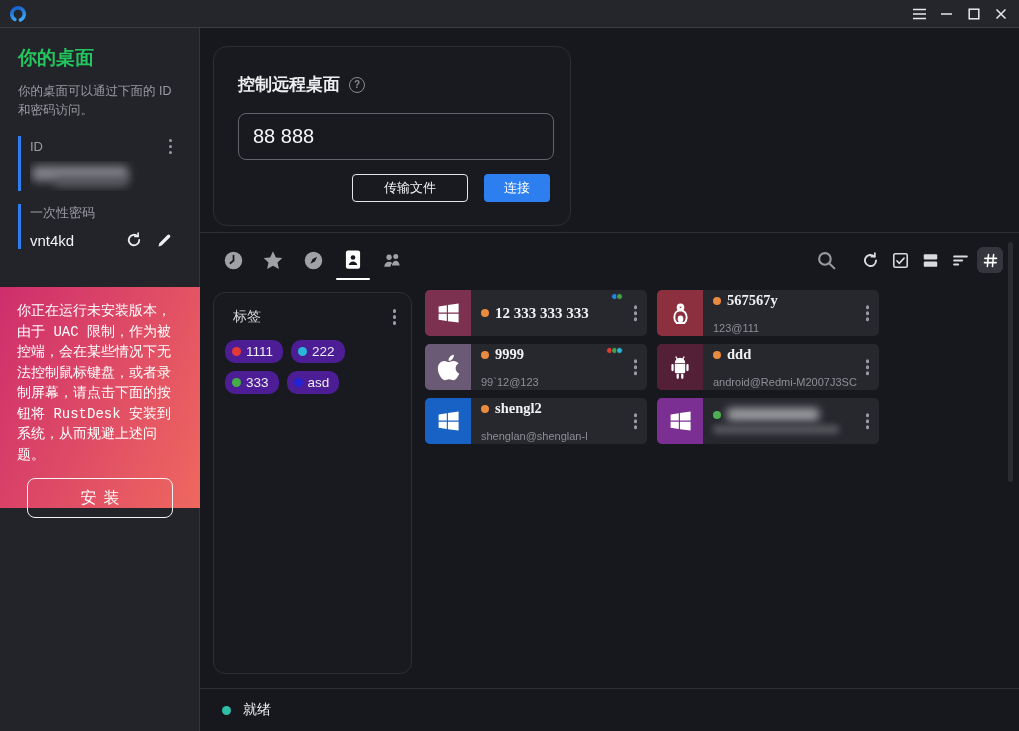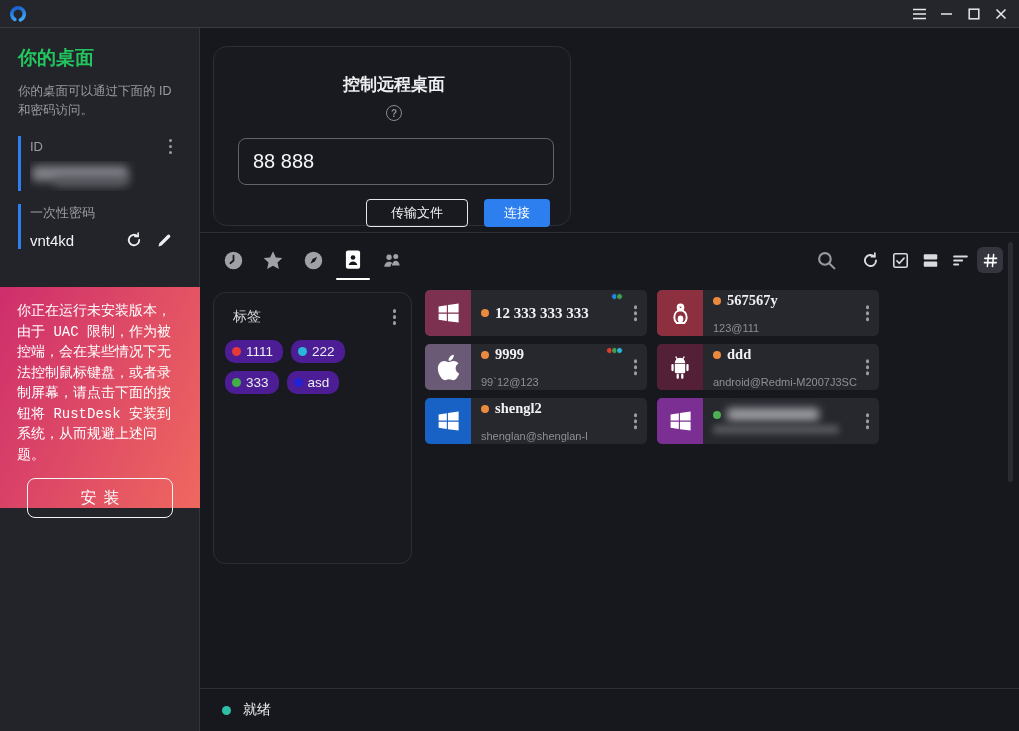--- a/index.html
+++ b/index.html
@@ -34,48 +34,48 @@
   .notice { position:absolute; left:0; top:259px; width:200px; height:221px;
     background:linear-gradient(115deg,#ce2e6c 0%,#ef685f 100%); padding:14px 17px 0 17px; }
   .notice-text { font-size:14px; line-height:20.5px; color:#ffffff;font-family:Liberation Mono, monospace; }
   .install-btn { margin:13px auto 0 auto; width:146px; height:40px; border:1px solid #f3f4f6;
     border-radius:8px; background:transparent; color:#fff; font-size:16px;
     letter-spacing:7px; padding-left:7px; display:flex; align-items:center; justify-content:center; cursor:pointer; }
   
   .main { position:absolute; top:28px; left:200px; width:819px; height:703px; }
   .connect-card { position:absolute; left:13px; top:18px; width:358px; height:180px;
     background:#191a1f; border:1px solid #2c2e34; border-radius:14px; padding:26px 20px 0 24px; }
-  .cc-title-row { display:flex; align-items:center; gap:9px;flex-direction:column; }
+  .cc-title-row { display:flex; align-items:center; gap:9px; }
   .cc-title { font-size:17px; font-weight:700; color:#eceef0; }
   .help-circ { width:16px; height:16px; border:1.5px solid #8a8b91; border-radius:50%;
     color:#8a8b91; font-size:10px; font-weight:700; display:flex; align-items:center; justify-content:center; }
   .cc-input { margin-top:17px; width:316px; height:47px; background:transparent;
     border:1px solid #63646b; border-radius:8px; color:#f5f6f8; font-size:20px;
     padding:0 14px; font-family:"Liberation Sans","DejaVu Sans",sans-serif; outline:none; }
   .cc-btn-row { margin-top:14px; display:flex; justify-content:flex-end; gap:16px; }
-  .btn-outline { height:28px; padding:0 24px; border:1px solid #e6e7ea; border-radius:4px;
+  .btn-outline { height:28px; padding:0 31px; border:1px solid #e6e7ea; border-radius:4px;
     background:transparent; color:#f2f3f5; font-size:13px; cursor:pointer; }
   .btn-blue { height:28px; padding:0 20px; border:none; border-radius:4px;
     background:#2d7ff0; color:#fff; font-size:13px; cursor:pointer; }
   .main-divider { position:absolute; left:0; right:0; top:204px; height:1px; background:#2e2f35; }
   
   .tabbar { position:absolute; left:0; right:0; top:206px; height:52px;
     display:flex; align-items:center; padding:0 16px 0 22px; }
   .tab { position:relative; width:22px; height:22px; margin-right:18px; color:#9fa1a7;
     display:flex; align-items:center; justify-content:center; cursor:pointer; }
   .tab.active { color:#ffffff; }
   .tab.active::after { content:""; position:absolute; left:-6px; right:-6px; bottom:-9px;
     height:2.5px; border-radius:2px; background:#fff; }
   .toolbar { margin-left:auto; display:flex; align-items:center; }
   .tool { width:26px; height:26px; margin-left:4px; color:#d9dade; border-radius:6px;
     display:flex; align-items:center; justify-content:center; cursor:pointer; }
   .tool.search { color:#97999f; margin-right:14px; }
   .tool.active { background:#35363d; color:#ffffff; }
   
-  .tags-panel { position:absolute; left:13px; top:264px; width:199px; height:272px;
+  .tags-panel { position:absolute; left:13px; top:264px; width:199px; height:382px;
     background:#191a1f; border:1px solid #2c2e34; border-radius:12px; padding:13px 8px 0 11px; }
   .tags-head { display:flex; align-items:center; padding:0 2px 0 8px; }
   .tags-title { font-size:14px; color:#d8d9dd; }
   .tags-head .vdots { margin-left:auto; }
   .tag-list { margin-top:12px; display:flex; flex-wrap:wrap; gap:8px; }
   .tag-chip { height:23px; background:#4c1d95; border-radius:10px; display:flex; align-items:center;
     gap:5px; padding:0 10px 0 7px; cursor:pointer; }
   .tag-dot { width:9px; height:9px; border-radius:50%; }
   .tag-label { font-size:13.5px; color:#eceef0; }
   

